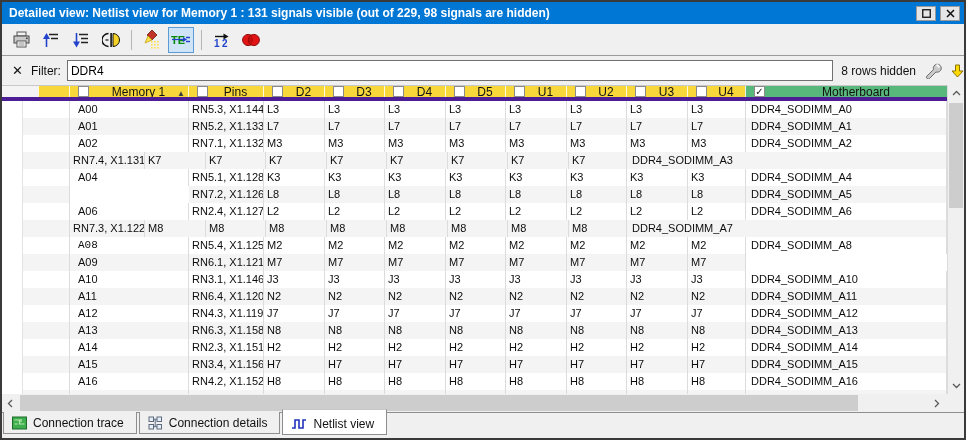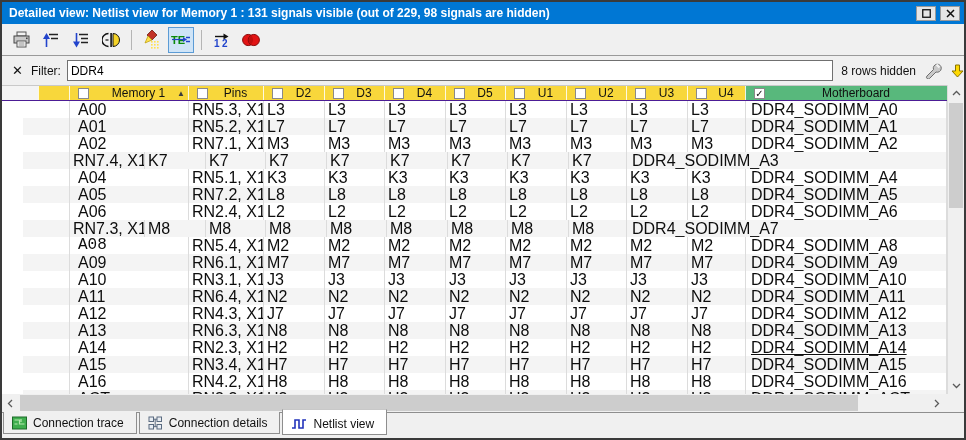--- a/index.html
+++ b/index.html
@@ -20,33 +20,33 @@
              padding-left:10px;background:#f0f0f0;}
   .clearx{font-size:13px;font-weight:bold;color:#111;margin-right:8px;cursor:default;}
   .flabel{font-size:12px;color:#111;margin-right:6px;}
   .finput{width:770px;height:21px;box-sizing:border-box;border:1px solid #707070;background:#fff;
           font-family:"Liberation Sans",sans-serif;font-size:12px;padding:0 3px;}
   .fstatus{font-size:12px;color:#111;margin-left:8px;white-space:nowrap;}
   .ficon{margin-left:8px;display:flex;align-items:center;}
   
   .tablewrap{flex:0 0 309px;height:309px;display:flex;background:#fff;}
   .gridarea{flex:1;display:flex;flex-direction:column;overflow:hidden;}
-  .gridhead{height:16px;flex:0 0 16px;display:flex;border-top:1px solid #c9c9c9;border-bottom:1px solid #4c1d95;box-sizing:border-box;background:#fff;}
+  .gridhead{height:16px;flex:0 0 16px;display:flex;border-top:1px solid #c9c9c9;border-bottom:4px solid #4c1d95;box-sizing:border-box;background:#fff;}
   .hcell{height:100%;box-sizing:border-box;display:flex;align-items:center;position:relative;flex:0 0 auto;
          border-left:1px solid rgba(255,255,255,.85);overflow:hidden;}
   .hcell.yellow{background:#f8d73b;}
   .hcell.green{background:#58b87c;}
   .hcell.plain{background:#f4f4f4;border-left:none;}
   .hcell.flexcol{flex:1 1 auto;}
   .hlabel{flex:1;text-align:center;font-size:12px;color:#111;white-space:nowrap;overflow:hidden;}
   .cbx{width:11px;height:11px;background:#fff;border:1px solid #8a8a8a;box-sizing:border-box;margin-left:8px;
        flex:0 0 11px;font-size:10px;line-height:9px;text-align:center;color:#111;font-weight:bold;}
   .sortmark{font-size:8px;color:#3c3c3c;position:absolute;right:3px;top:3px;}
   .gridbody{height:293px;flex:0 0 293px;overflow:hidden;background:#fff;}
-  .grow{height:17px;display:flex;font-size:16px;color:#0d0d0d;align-items:flex-end;}
+  .grow{height:17px;display:flex;font-size:11px;color:#0d0d0d;}
   .grow.alt .cell, .grow.alt .spcell{background:#f4f4f4;}
   .cell{height:100%;box-sizing:border-box;border-right:1px solid #dcdcdc;padding:0 2px 0 3px;line-height:17px;
         white-space:nowrap;overflow:hidden;flex:0 0 auto;background:#fff;}
   .cell.flexcol{flex:1 1 auto;}
   .gutcell{width:20px;flex:0 0 20px;background:#fff;border-right:1px solid #e3e3e3;}
   .spcell{box-sizing:border-box;background:#fff;height:100%;flex:0 0 auto;}
   
   .vscroll{flex:0 0 17px;width:17px;background:#f0f0f0;display:flex;flex-direction:column;border-left:1px solid #dcdcdc;box-sizing:border-box;}
   .vsbtn,.hsbtn{flex:0 0 16px;display:flex;align-items:center;justify-content:center;background:#f0f0f0;}
   .vtrack{flex:1;position:relative;}
@@ -381,21 +381,20 @@
             <span class="cell" style="width: 119px; padding-left: 8px;">A09</span>
             <span class="cell" style="width: 75px;">RN6.1, X1.121</span>
             <span class="cell" style="width: 61px;">M7</span>
             <span class="cell" style="width: 60px;">M7</span>
             <span class="cell" style="width: 61px;">M7</span>
             <span class="cell" style="width: 60px;">M7</span>
             <span class="cell" style="width: 61px;">M7</span>
             <span class="cell" style="width: 60px;">M7</span>
             <span class="cell" style="width: 61px;">M7</span>
             <span class="cell" style="width: 58px;">M7</span>
-            <span class="cell flexcol" style="padding-left: 5px;">DDR4_SODIMM_A9</span>
           </div>
           <div class="grow">
             <span class="gutcell"></span>
             <span class="spcell" style="width: 16px;"></span>
             <span class="spcell" style="width: 31px; border-right: 1px solid rgb(220, 220, 220);"></span>
             <span class="cell" style="width: 119px; padding-left: 8px;">A10</span>
             <span class="cell" style="width: 75px;">RN3.1, X1.146</span>
             <span class="cell" style="width: 61px;">J3</span>
             <span class="cell" style="width: 60px;">J3</span>
             <span class="cell" style="width: 61px;">J3</span>
@@ -461,21 +460,21 @@
             <span class="cell" style="width: 119px; padding-left: 8px;">A14</span>
             <span class="cell" style="width: 75px;">RN2.3, X1.151</span>
             <span class="cell" style="width: 61px;">H2</span>
             <span class="cell" style="width: 60px;">H2</span>
             <span class="cell" style="width: 61px;">H2</span>
             <span class="cell" style="width: 60px;">H2</span>
             <span class="cell" style="width: 61px;">H2</span>
             <span class="cell" style="width: 60px;">H2</span>
             <span class="cell" style="width: 61px;">H2</span>
             <span class="cell" style="width: 58px;">H2</span>
-            <span class="cell flexcol" style="padding-left: 5px; text-decoration: underline;">DDR4_SODIMM_A14</span>
+            <span class="cell flexcol" style="padding-left: 5px;">DDR4_SODIMM_A14</span>
           </div>
           <div class="grow alt">
             <span class="gutcell"></span>
             <span class="spcell" style="width: 16px;"></span>
             <span class="spcell" style="width: 31px; border-right: 1px solid rgb(220, 220, 220);"></span>
             <span class="cell" style="width: 119px; padding-left: 8px;">A15</span>
             <span class="cell" style="width: 75px;">RN3.4, X1.156</span>
             <span class="cell" style="width: 61px;">H7</span>
             <span class="cell" style="width: 60px;">H7</span>
             <span class="cell" style="width: 61px;">H7</span>

